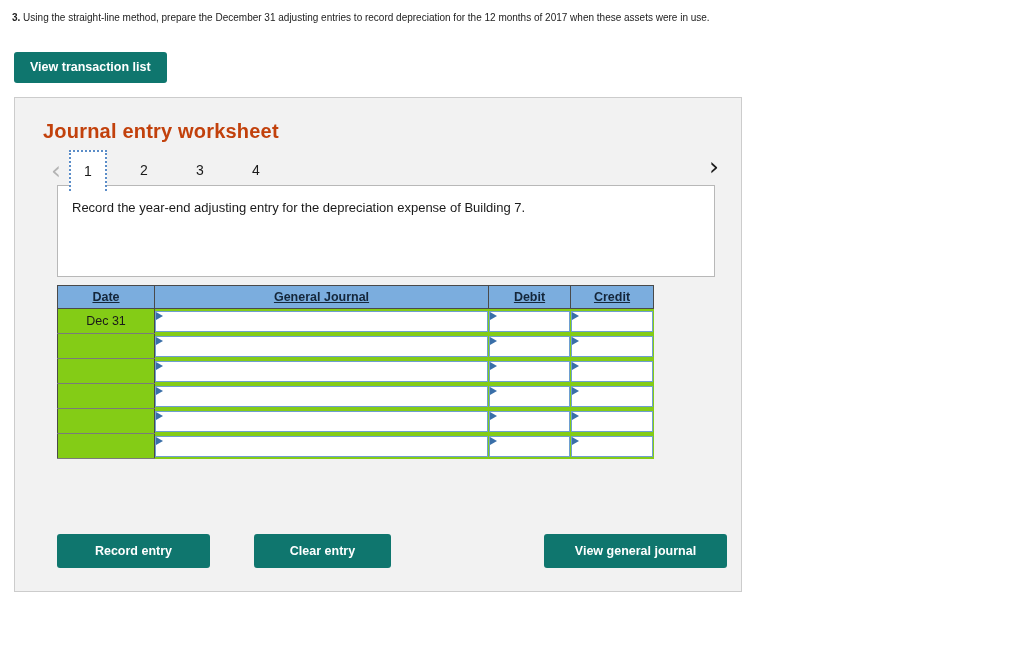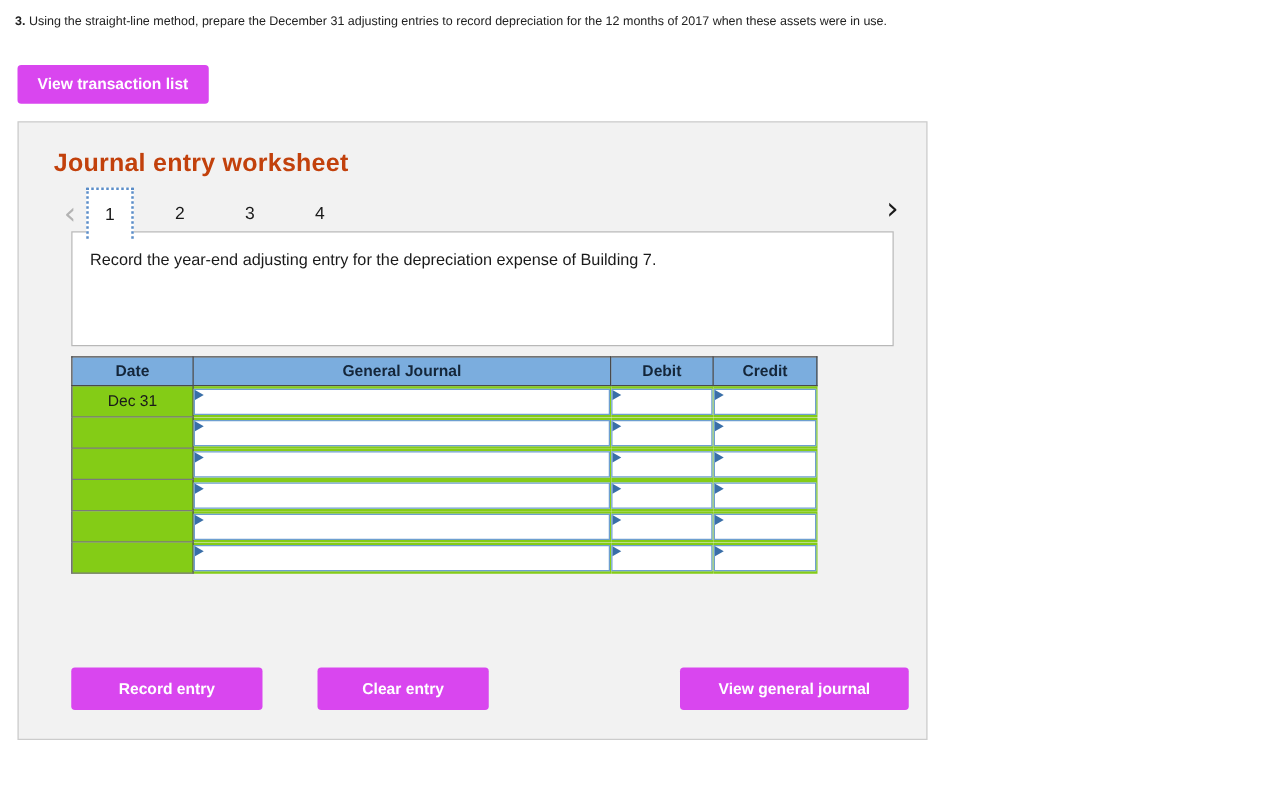--- a/index.html
+++ b/index.html
@@ -24,21 +24,21 @@
     width: 1000px;
     box-sizing: border-box;
   }
   .question .qnum {
     font-weight: bold;
   }
 
   
   .btn {
     display: inline-block;
-    background: #d946ef;
+    background: #0f766e;
     color: #ffffff;
     font-weight: bold;
     font-size: 12.5px;
     border: none;
     border-radius: 3px;
     padding: 0 16px;
     height: 31px;
     line-height: 31px;
     cursor: pointer;
     font-family: "Liberation Sans", sans-serif;
@@ -143,20 +143,21 @@
   }
   .jtable th {
     background: #7badde;
     border: 1px solid #4a4a4a;
     color: #14263a;
     font-size: 12.5px;
     font-weight: bold;
     height: 22px;
     padding: 0;
     text-align: center;
+    text-decoration: underline;
   }
   .col-date  { width: 97px; }
   .col-gj    { width: 334px; }
   .col-debit { width: 82px; }
   .col-credit{ width: 83px; }
 
   .jtable td {
     padding: 0;
     height: 24px;
     background: #84cc16;

